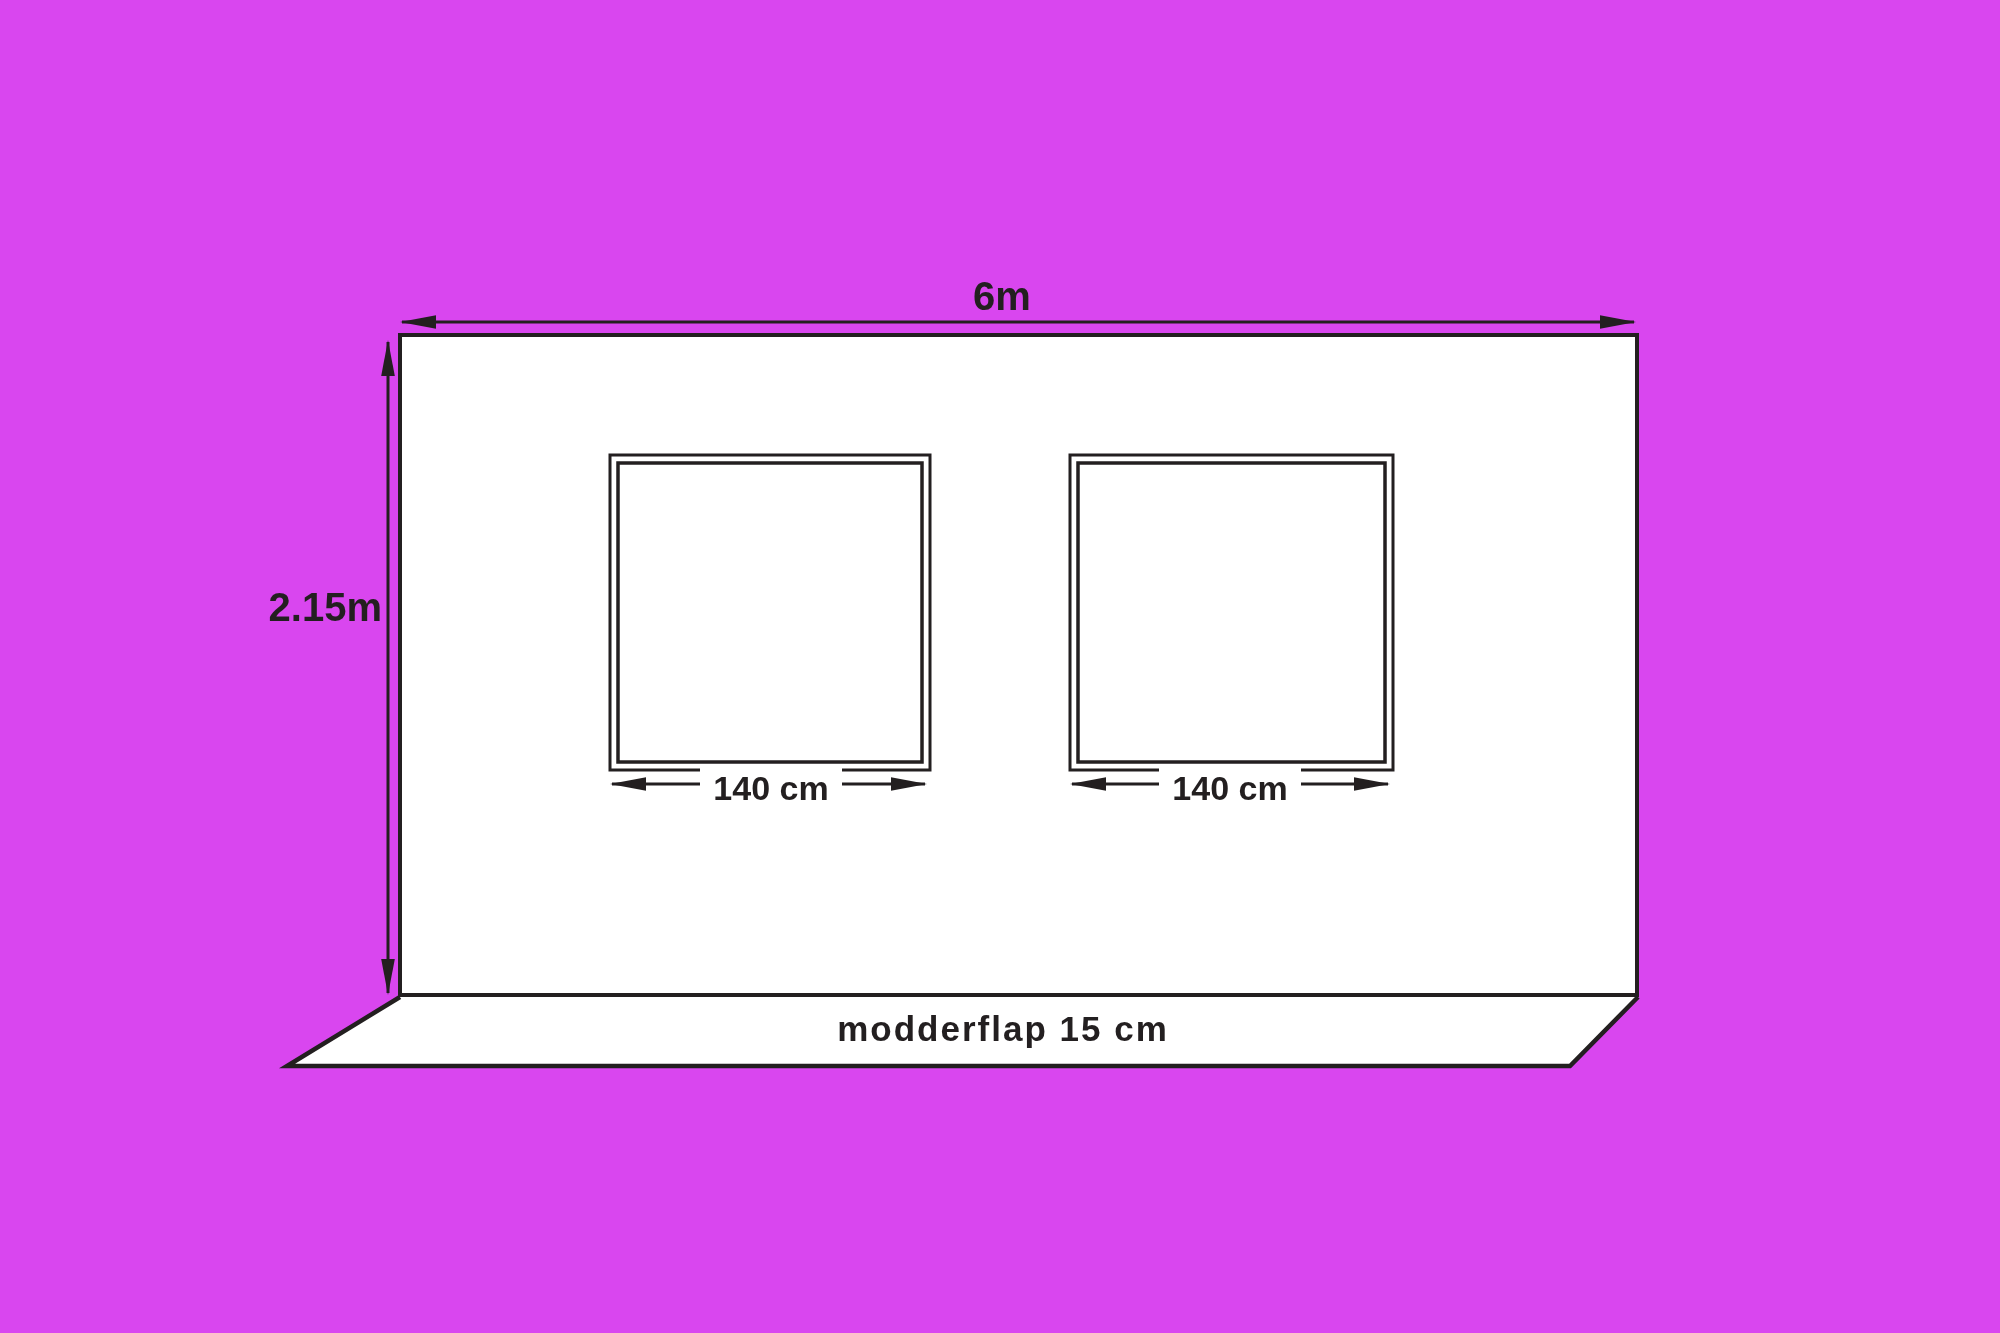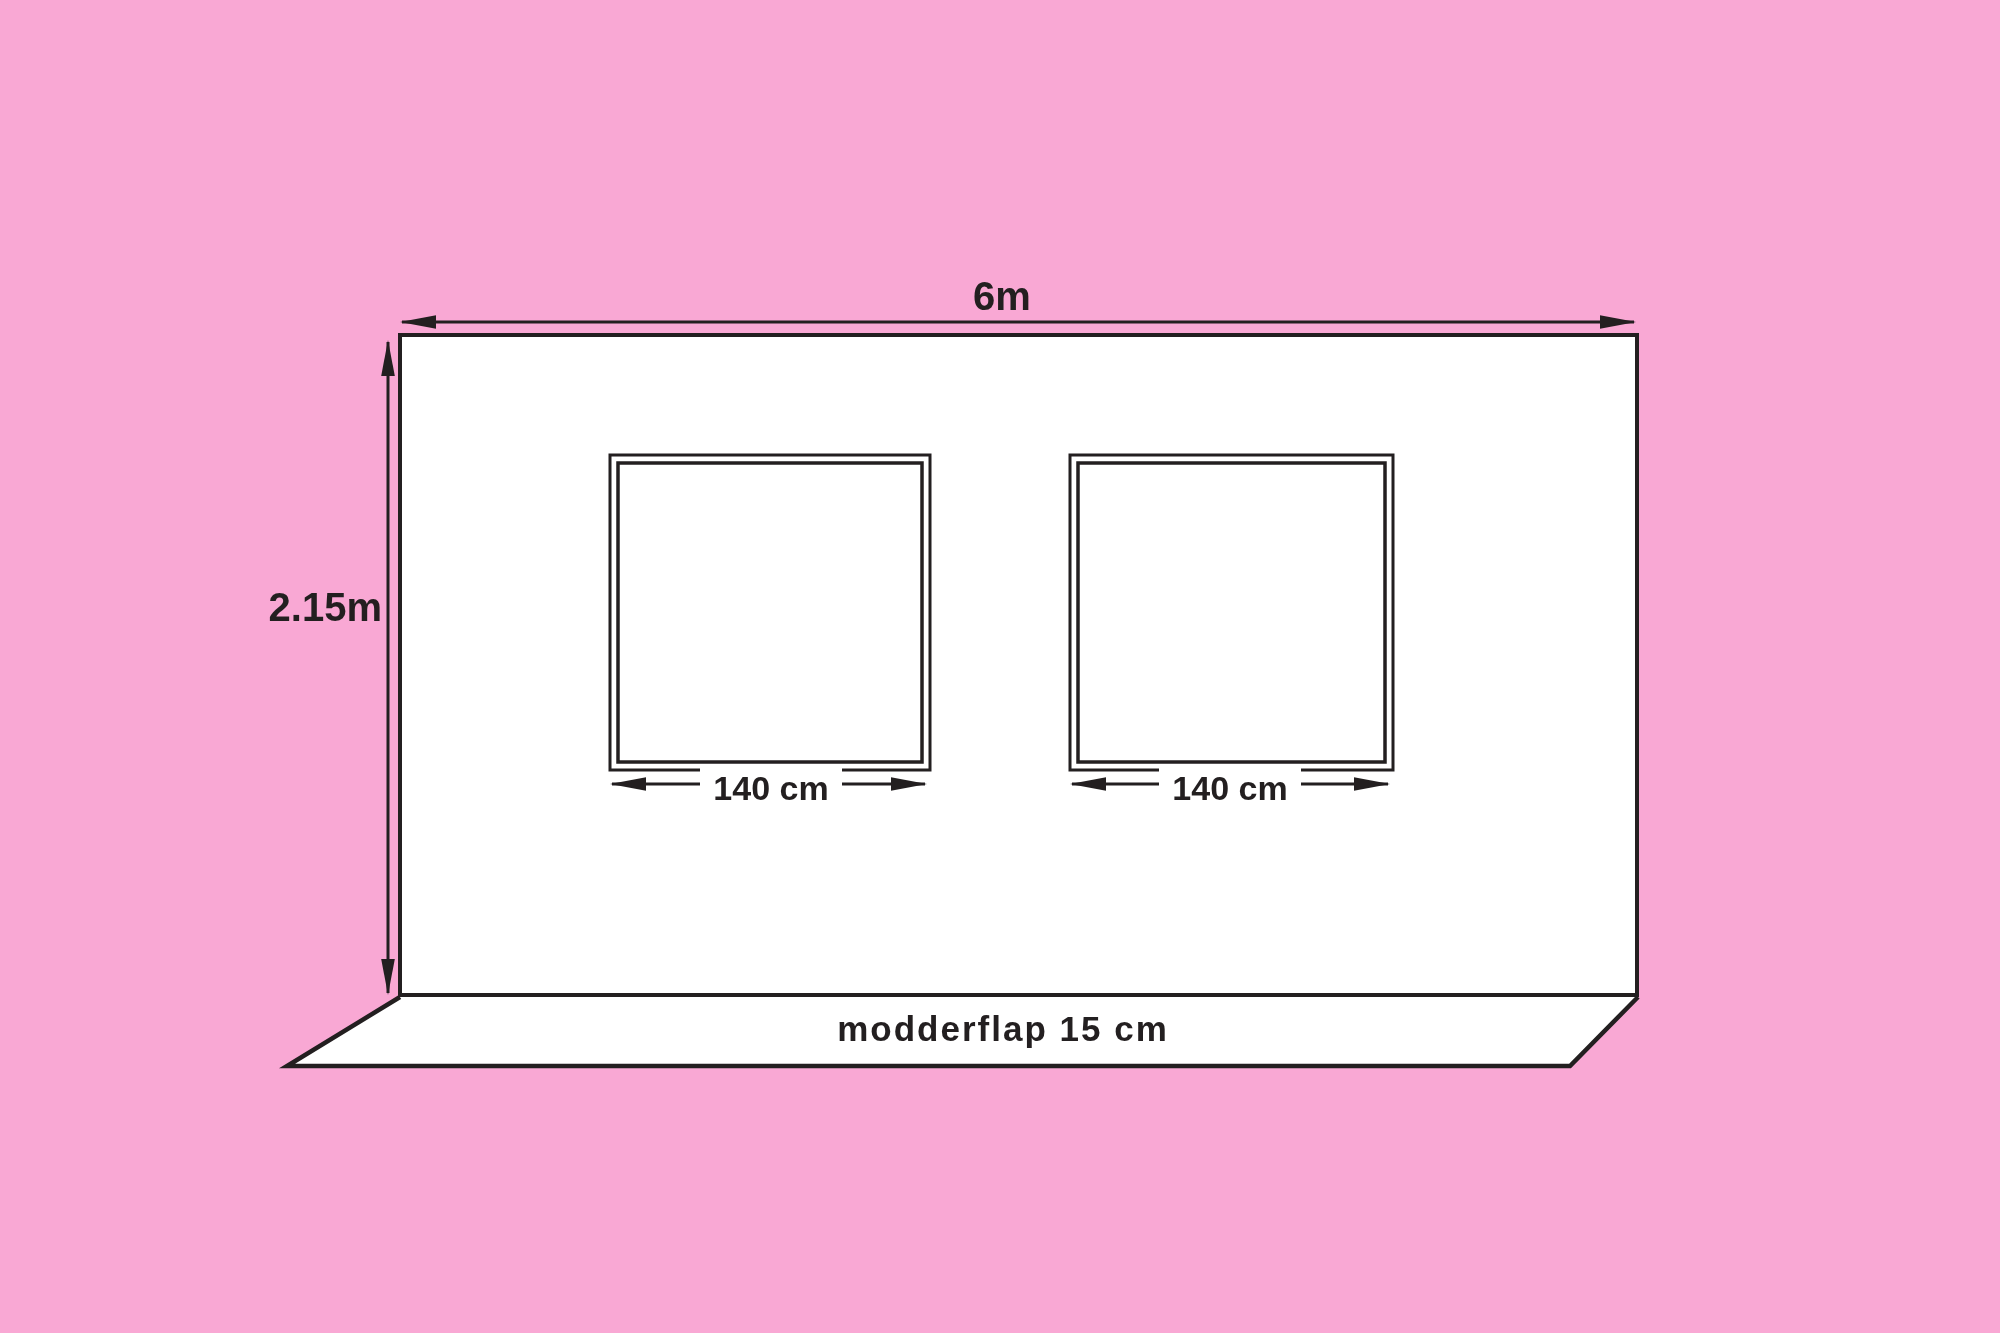--- a/index.html
+++ b/index.html
@@ -4,21 +4,21 @@
 <style>
   html, body {
     margin: 0;
     padding: 0;
     background: #ffffff;
   }
   .canvas {
     position: relative;
     width: 2000px;
     height: 1333px;
-    background: #f9a8d4;
+    background: #d946ef;
     overflow: hidden;
   }
   svg.diagram {
     display: block;
     width: 2000px;
     height: 1333px;
   }
   svg.diagram text {
     font-family: "Liberation Sans", sans-serif;
     font-weight: bold;

